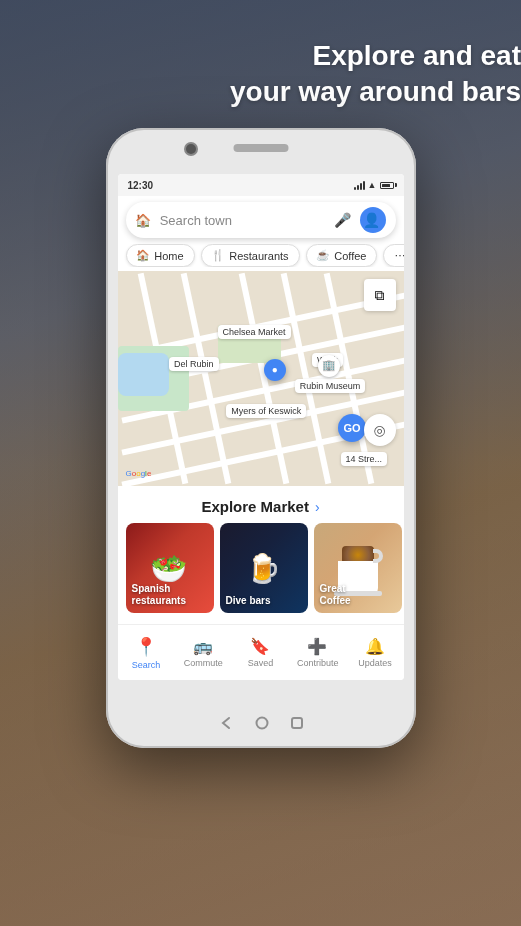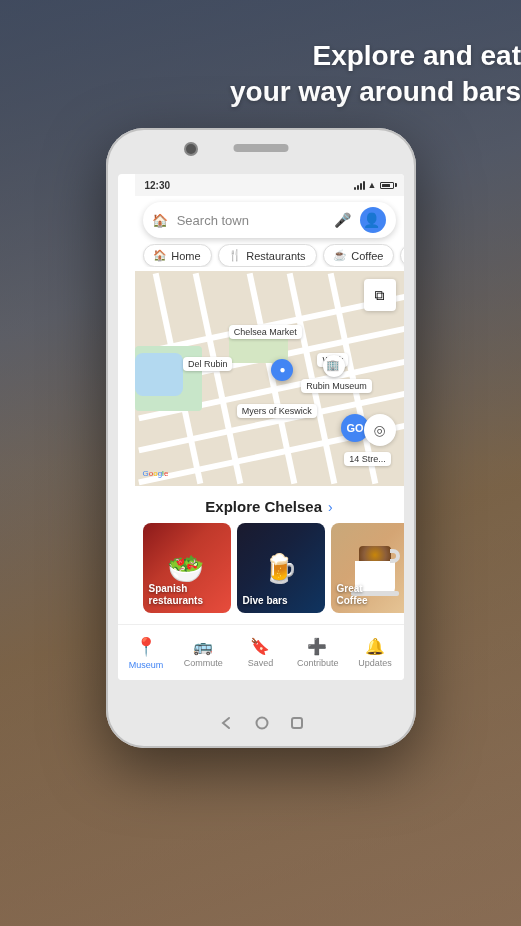--- a/index.html
+++ b/index.html
@@ -82,21 +82,20 @@
     
     .screen {
       position: absolute;
       top: 46px;
       left: 12px;
       right: 12px;
       bottom: 68px;
       background: white;
       border-radius: 4px;
       overflow: hidden;
-      padding-left: 17px;
     }
 
     
     .status-bar {
       background: #f5f5f5;
       height: 22px;
       display: flex;
       align-items: center;
       justify-content: space-between;
       padding: 0 10px;
@@ -626,21 +625,21 @@
         <span>◎</span>
       </div>
 
       <div class="google-logo">
         <span>G</span><span>o</span><span>o</span><span>g</span><span>l</span><span>e</span>
       </div>
     </div>
 
     <div class="explore-section">
       <div class="explore-header">
-        <span class="explore-title">Explore Chelsea</span>
+        <span class="explore-title">Explore Market</span>
         <span class="explore-chevron">›</span>
       </div>
 
       <div class="cards-row">
 
         <div class="category-card">
           <div class="card-bg spanish">
             <span style="font-size:30px">🥗</span>
           </div>
           <div class="card-label">Spanish<br>restaurants</div>
@@ -664,21 +663,21 @@
           </div>
           <div class="card-label">Great<br>Coffee</div>
         </div>
 
       </div>
     </div>
 
     <div class="bottom-nav">
       <div class="nav-item active">
         <span class="nav-icon">📍</span>
-        <span class="nav-label">Museum</span>
+        <span class="nav-label">Search</span>
       </div>
       <div class="nav-item">
         <span class="nav-icon" style="font-size:16px">🚌</span>
         <span class="nav-label">Commute</span>
       </div>
       <div class="nav-item">
         <span class="nav-icon" style="font-size:16px">🔖</span>
         <span class="nav-label">Saved</span>
       </div>
       <div class="nav-item">

